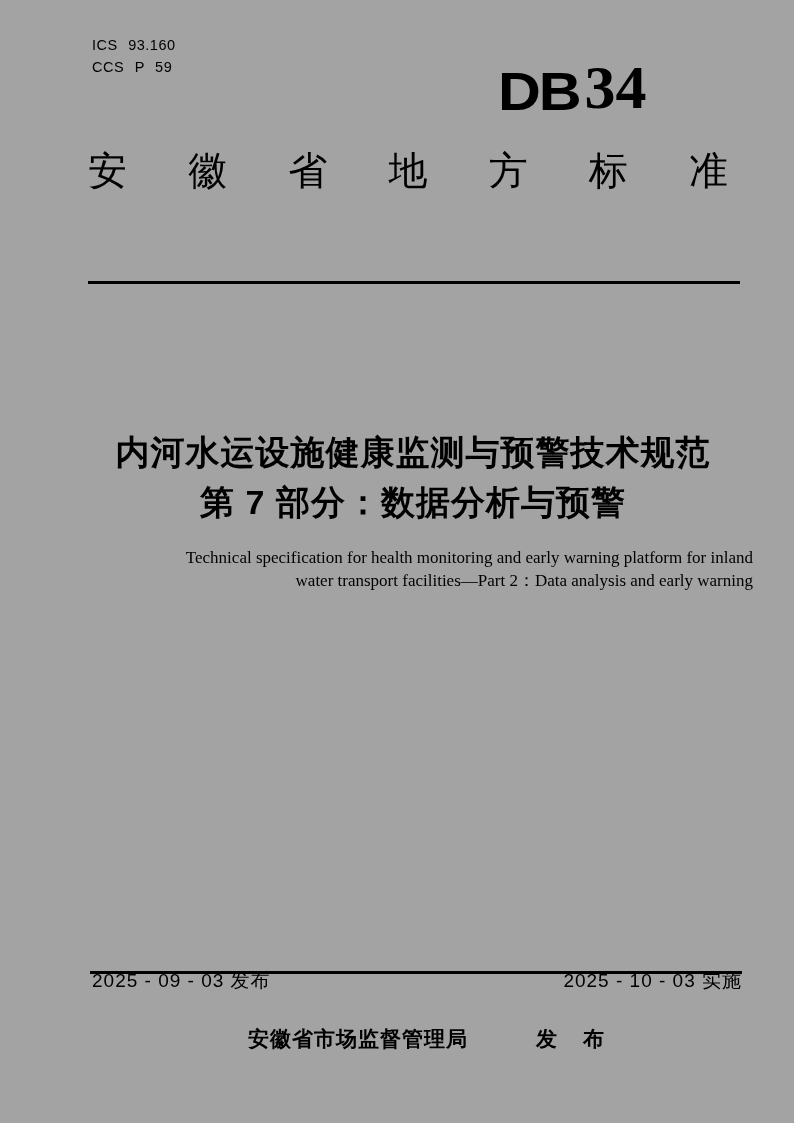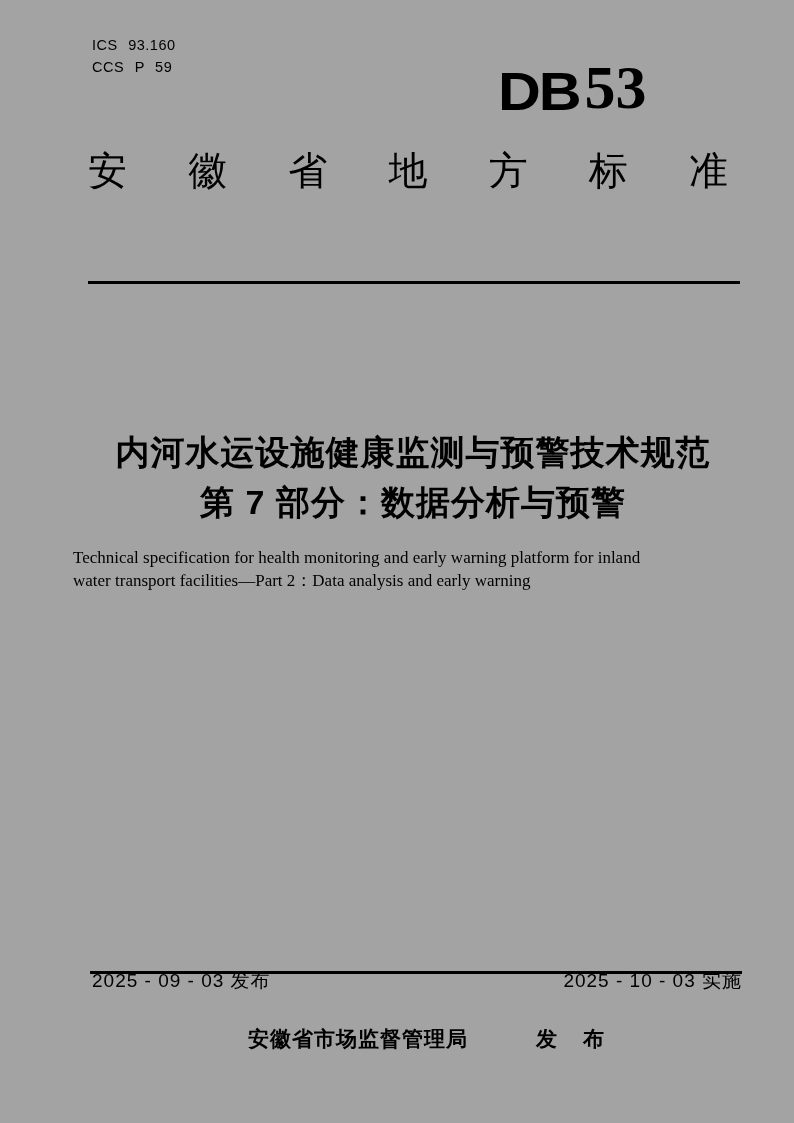--- a/index.html
+++ b/index.html
@@ -112,21 +112,21 @@
     line-height: 50px;
     letter-spacing: 1px;
   }
 
   
   .title-en {
     position: absolute;
     left: 73px;
     top: 546px;
     width: 680px;
-    text-align: left;
+    text-align: right;
     font-family: "Liberation Serif", serif;
     font-size: 17px;
     font-weight: 400;
     line-height: 23px;
   }
 
   
   .dates {
     position: absolute;
     left: 92px;
@@ -163,21 +163,21 @@
 
 <div class="page">
 
   <div class="ics-block">
     <div>ICS 93.160</div>
     <div>CCS P 59</div>
   </div>
 
   <div class="logo">
     <span class="logo-db">DB</span>
-    <span class="logo-num">53</span>
+    <span class="logo-num">34</span>
   </div>
 
   <div class="std-type">
     <span>安</span>
     <span>徽</span>
     <span>省</span>
     <span>地</span>
     <span>方</span>
     <span>标</span>
     <span>准</span>

